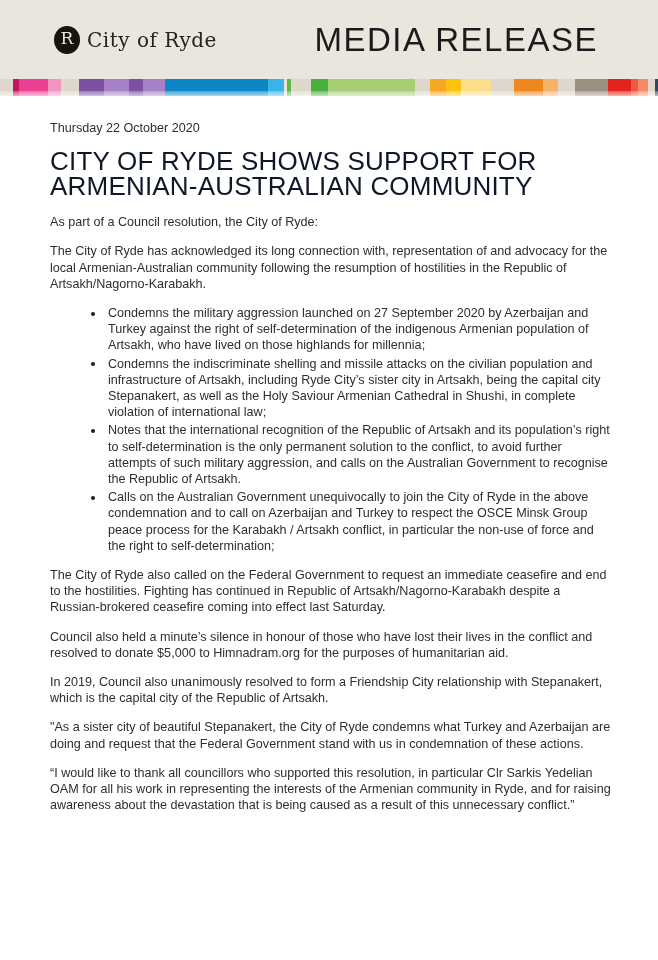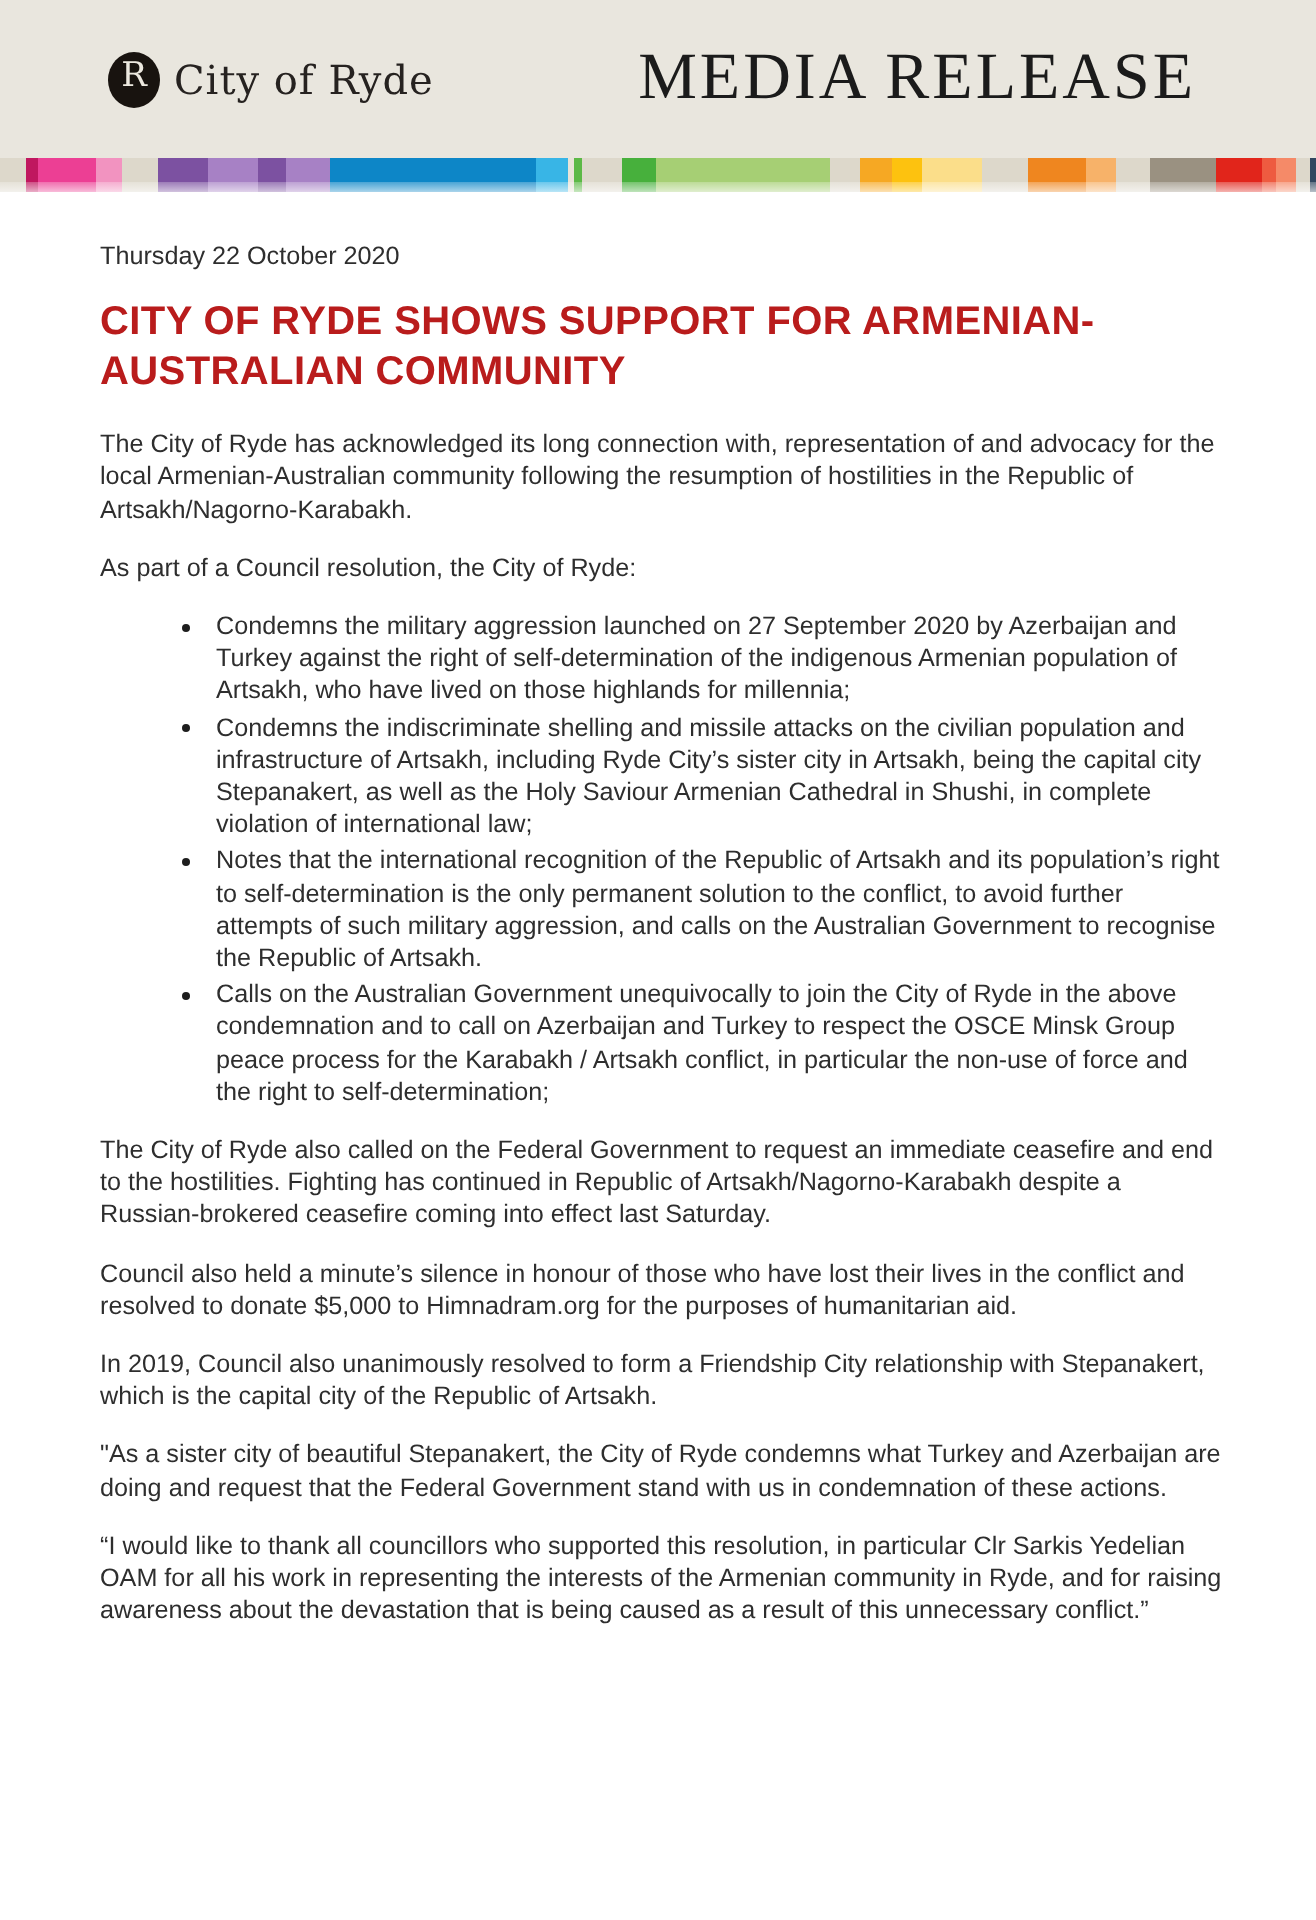--- a/index.html
+++ b/index.html
@@ -38,21 +38,21 @@
     padding-bottom: 2px;
   }
   .logo-text {
     font-family: "DejaVu Serif", serif;
     font-size: 20px;
     letter-spacing: 0.5px;
     color: #262220;
     white-space: nowrap;
   }
   .masthead {
-    font-family: Liberation Serif, serif;
+    font-family: Liberation Sans, sans-serif;
     font-weight: 300;
     font-size: 33px;
     letter-spacing: 1.5px;
     color: #1b1b1b;
     white-space: nowrap;
   }
 
   
   .stripe {
     height: 17px;
@@ -71,24 +71,24 @@
   }
 
   
   .content {
     padding: 24px 46px 0 50px;
     font-size: 12.6px;
     line-height: 16.2px;
   }
   .date { margin-bottom: 17px; }
   .title {
-    font-size: 20px;
+    font-size: 26px;
     line-height: 24.5px;
-    font-weight: bold;
-    color: #b91c1c;
+    font-weight: normal;
+    color: #0f172a;
     letter-spacing: 0.2px;
     max-width: 548px;
     margin-bottom: 16px;
   }
   .content p { margin-bottom: 13px; }
   .bullets { list-style: none; margin: 12px 0 13px 0; padding: 0; }
   .bullets li {
     position: relative;
     padding-left: 58px;
     margin-bottom: 2px;
@@ -146,22 +146,22 @@
       <div class="seg" style="background: rgb(225, 37, 27); width: 23px;"></div>
       <div class="seg" style="background: rgb(238, 91, 64); width: 7px;"></div>
       <div class="seg" style="background: rgb(245, 138, 104); width: 10px;"></div>
       <div class="seg" style="background: rgb(221, 216, 203); width: 7px;"></div>
       <div class="seg" style="background: rgb(49, 70, 95); width: 3px;"></div>
     </div>
 
   <div class="content">
     <p class="date">Thursday 22 October 2020</p>
     <h1 class="title">CITY OF RYDE SHOWS SUPPORT FOR ARMENIAN-AUSTRALIAN COMMUNITY</h1>
+    <p>As part of a Council resolution, the City of Ryde:</p>
     <p>The City of Ryde has acknowledged its long connection with, representation of and advocacy for the local Armenian-Australian community following the resumption of hostilities in the Republic of Artsakh/Nagorno-Karabakh.</p>
-    <p>As part of a Council resolution, the City of Ryde:</p>
     <ul class="bullets">
         <li>Condemns the military aggression launched on 27 September 2020 by Azerbaijan and Turkey against the right of self-determination of the indigenous Armenian population of Artsakh, who have lived on those highlands for millennia;</li>
         <li>Condemns the indiscriminate shelling and missile attacks on the civilian population and infrastructure of Artsakh, including Ryde City’s sister city in Artsakh, being the capital city Stepanakert, as well as the Holy Saviour Armenian Cathedral in Shushi, in complete violation of international law;</li>
         <li>Notes that the international recognition of the Republic of Artsakh and its population’s right to self-determination is the only permanent solution to the conflict, to avoid further attempts of such military aggression, and calls on the Australian Government to recognise the Republic of Artsakh.</li>
         <li>Calls on the Australian Government unequivocally to join the City of Ryde in the above condemnation and to call on Azerbaijan and Turkey to respect the OSCE Minsk Group peace process for the Karabakh / Artsakh conflict, in particular the non-use of force and the right to self-determination;</li>
       </ul>
     <div>
         <p>The City of Ryde also called on the Federal Government to request an immediate ceasefire and end to the hostilities. Fighting has continued in Republic of Artsakh/Nagorno-Karabakh despite a Russian-brokered ceasefire coming into effect last Saturday.</p>
         <p>Council also held a minute’s silence in honour of those who have lost their lives in the conflict and resolved to donate $5,000 to Himnadram.org for the purposes of humanitarian aid.</p>
         <p>In 2019, Council also unanimously resolved to form a Friendship City relationship with Stepanakert, which is the capital city of the Republic of Artsakh.</p>

